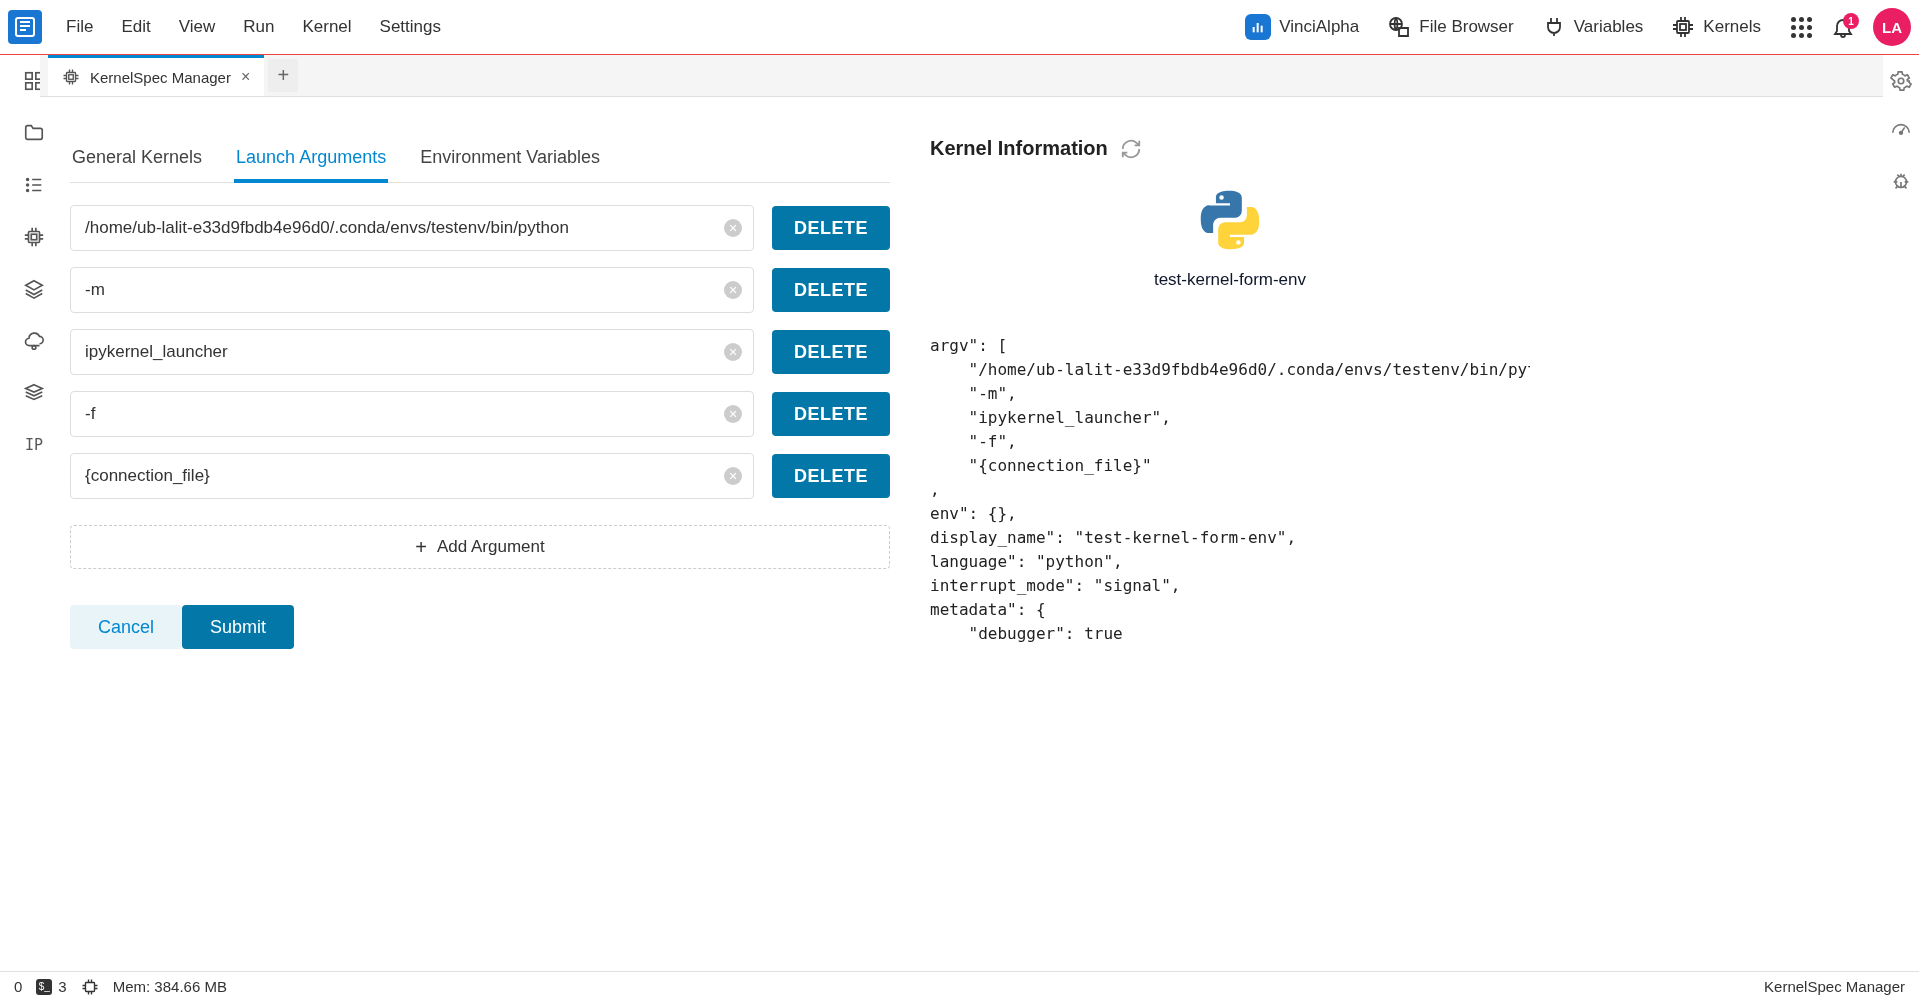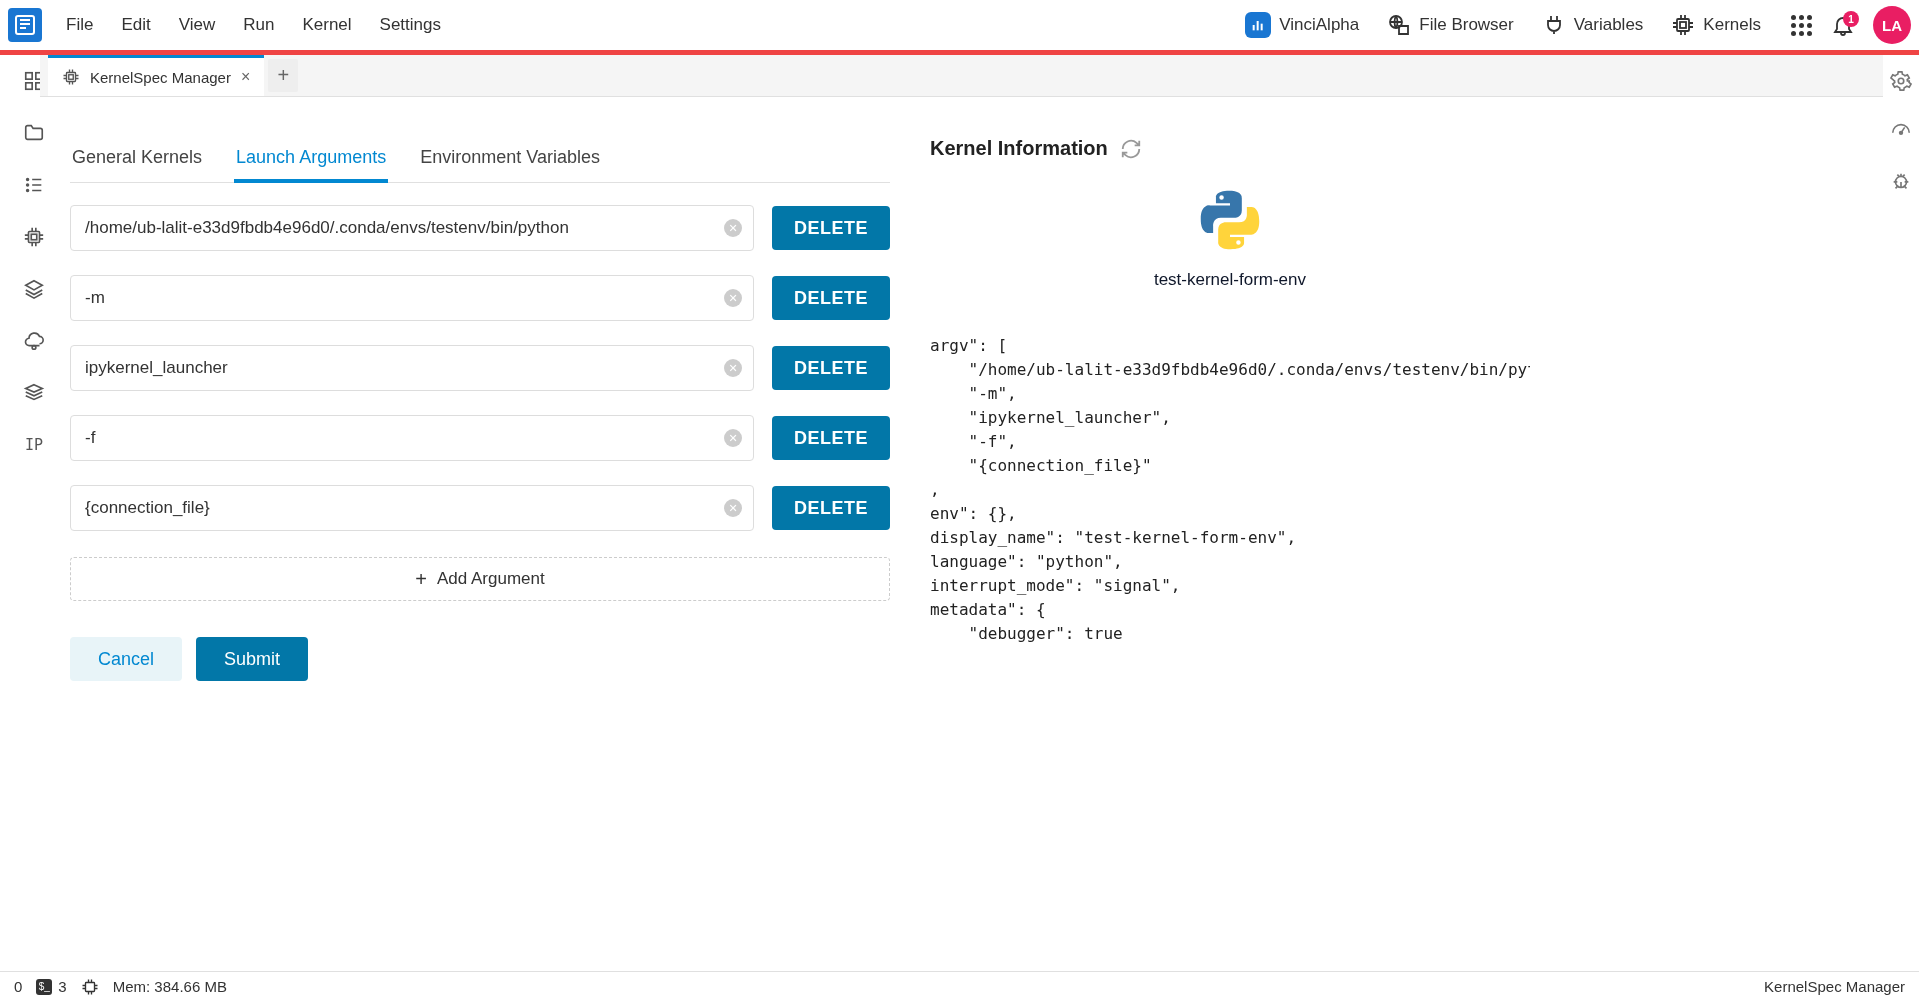--- a/index.html
+++ b/index.html
@@ -1,19 +1,19 @@
 <!DOCTYPE html>
 <html><head>
 <meta charset="utf-8">
 <style>
 * { margin: 0; padding: 0; box-sizing: border-box; }
 body { font-family: -apple-system, BlinkMacSystemFont, "Segoe UI", Helvetica, Arial, sans-serif; font-size: 14px; color: #333; background: #fff; overflow: hidden; }
 
 
-.top-bar { height: 55px; display: flex; align-items: center; padding: 0 8px; border-bottom: 5px solid #ef4444; }
+.top-bar { height: 55px; display: flex; align-items: center; padding: 0 8px; border-bottom: 1px solid #ef4444; }
 .logo { width: 34px; height: 34px; background: #1976d2; border-radius: 4px; display: flex; align-items: center; justify-content: center; color: white; margin-right: 12px; }
 .logo svg { width: 24px; height: 24px; }
 .menu-items { display: flex; gap: 4px; }
 .menu-item { padding: 6px 12px; font-size: 17px; color: #333; cursor: pointer; border-radius: 2px; }
 .top-spacer { flex: 1; }
 .top-tools { display: flex; align-items: center; gap: 28px; margin-right: 28px; }
 .top-tool { display: flex; align-items: center; gap: 8px; font-size: 17px; color: #333; cursor: pointer; }
 .top-tool .ticon { width: 24px; height: 24px; display: flex; align-items: center; justify-content: center; }
 .vinci-icon { width: 26px; height: 26px; background: #1976d2; border-radius: 6px; display: flex; align-items: center; justify-content: center; color: white; font-size: 12px; }
 .top-right { display: flex; align-items: center; gap: 18px; }
@@ -45,30 +45,30 @@
 .left-panel { flex: 1; max-width: 820px; }
 .right-panel { flex: 1; max-width: 600px; }
 
 
 .form-tabs { display: flex; gap: 30px; border-bottom: 1px solid #e0e0e0; margin-bottom: 22px; }
 .form-tab { padding: 10px 2px 14px 2px; font-size: 18px; color: #444; cursor: pointer; position: relative; }
 .form-tab.active { color: #0288d1; }
 .form-tab.active::after { content: ''; position: absolute; bottom: -1px; left: 0; right: 0; height: 4px; background: #0288d1; }
 
 
-.arg-rows { display: flex; flex-direction: column; gap: 24px; }
+.arg-rows { display: flex; flex-direction: column; gap: 16px; }
 .arg-row { display: flex; align-items: center; gap: 18px; }
 .arg-input-wrap { flex: 1; position: relative; }
 .arg-input { width: 100%; height: 46px; padding: 0 40px 0 14px; border: 1px solid #ddd; border-radius: 4px; font-size: 17px; color: #333; background: #fff; }
 .clear-input { position: absolute; right: 12px; top: 50%; transform: translateY(-50%); width: 18px; height: 18px; background: #ccc; border-radius: 50%; display: flex; align-items: center; justify-content: center; color: white; font-size: 11px; cursor: pointer; }
 .del-btn { height: 44px; padding: 0 22px; background: #0277a8; color: white; border: none; border-radius: 4px; font-size: 18px; font-weight: 600; letter-spacing: 0.5px; cursor: pointer; }
 
 .add-arg { margin-top: 26px; height: 44px; border: 1px dashed #ccc; border-radius: 4px; display: flex; align-items: center; justify-content: center; gap: 10px; font-size: 17px; color: #333; cursor: pointer; }
 
-.action-btns { display: flex; gap: 14px; margin-top: 36px; }
+.action-btns { display: flex; margin-top: 36px; }
 .btn { height: 44px; padding: 0 28px; border-radius: 4px; font-size: 18px; cursor: pointer; border: none; }
 .btn-cancel { background: #e8f4f8; color: #0288d1; }
 .btn-submit { background: #0277a8; color: white; font-weight: 500; }
 
 
 .kernel-header { display: flex; align-items: center; gap: 12px; margin-bottom: 24px; }
 .kernel-title { font-size: 20px; font-weight: 700; color: #222; }
 .refresh-icon { width: 22px; height: 22px; color: #999; }
 .python-logo { display: flex; justify-content: center; margin-bottom: 14px; }
 .python-logo svg { width: 72px; height: 72px; }

